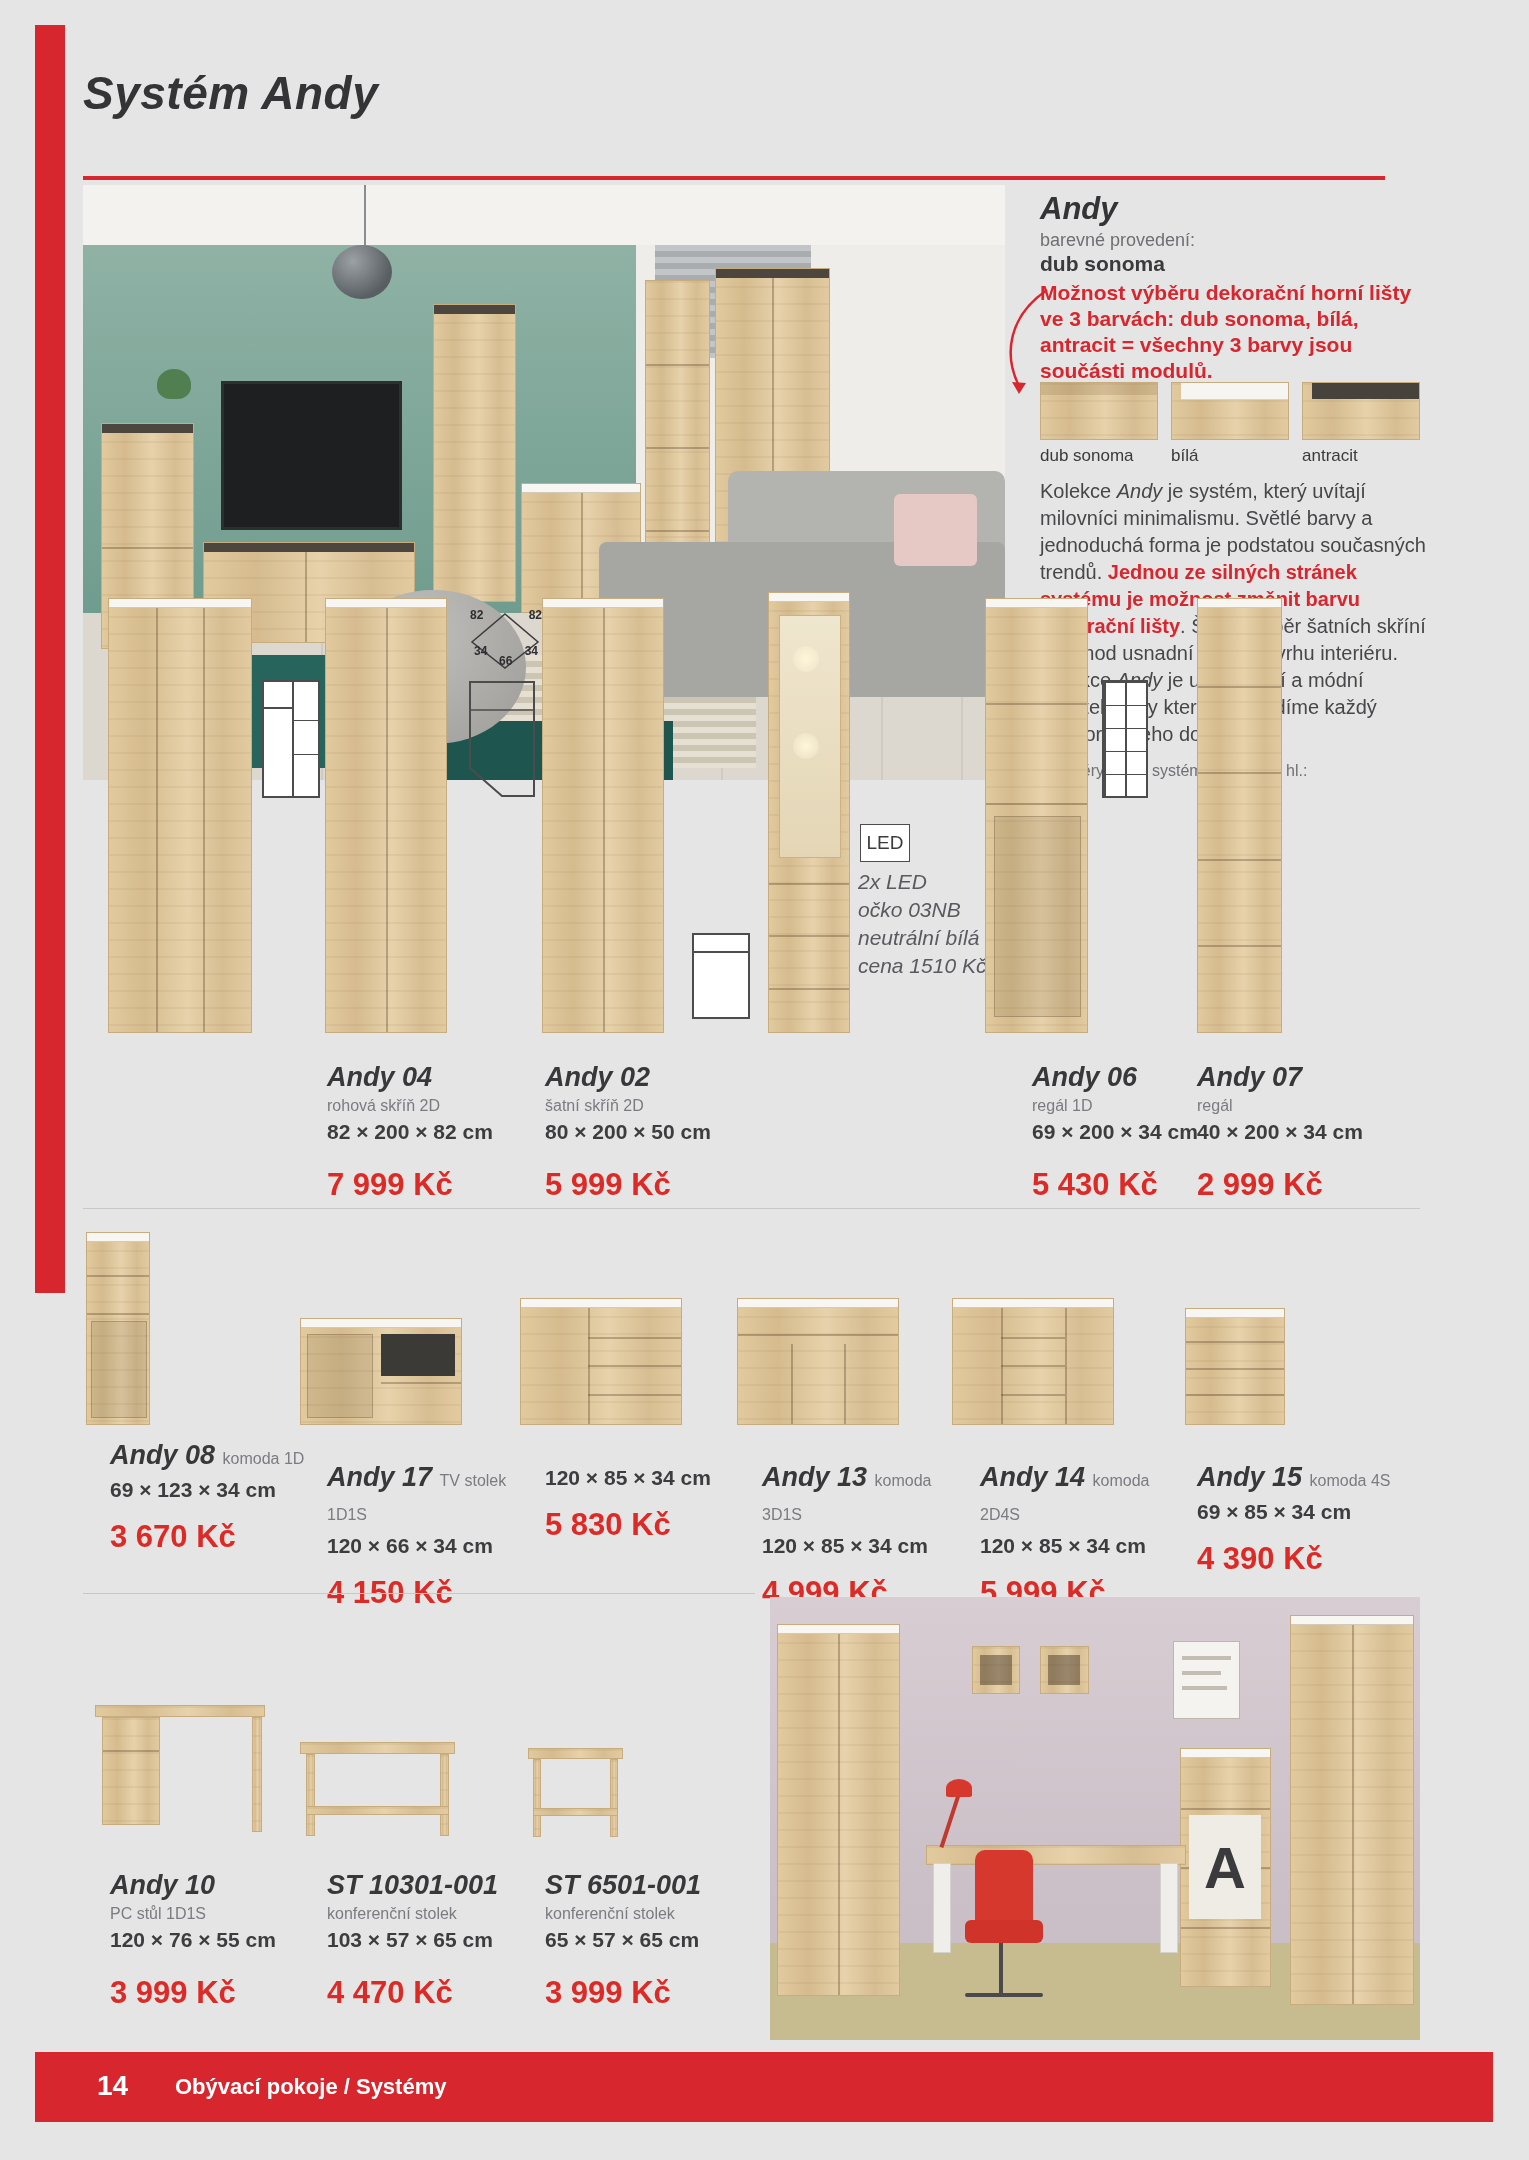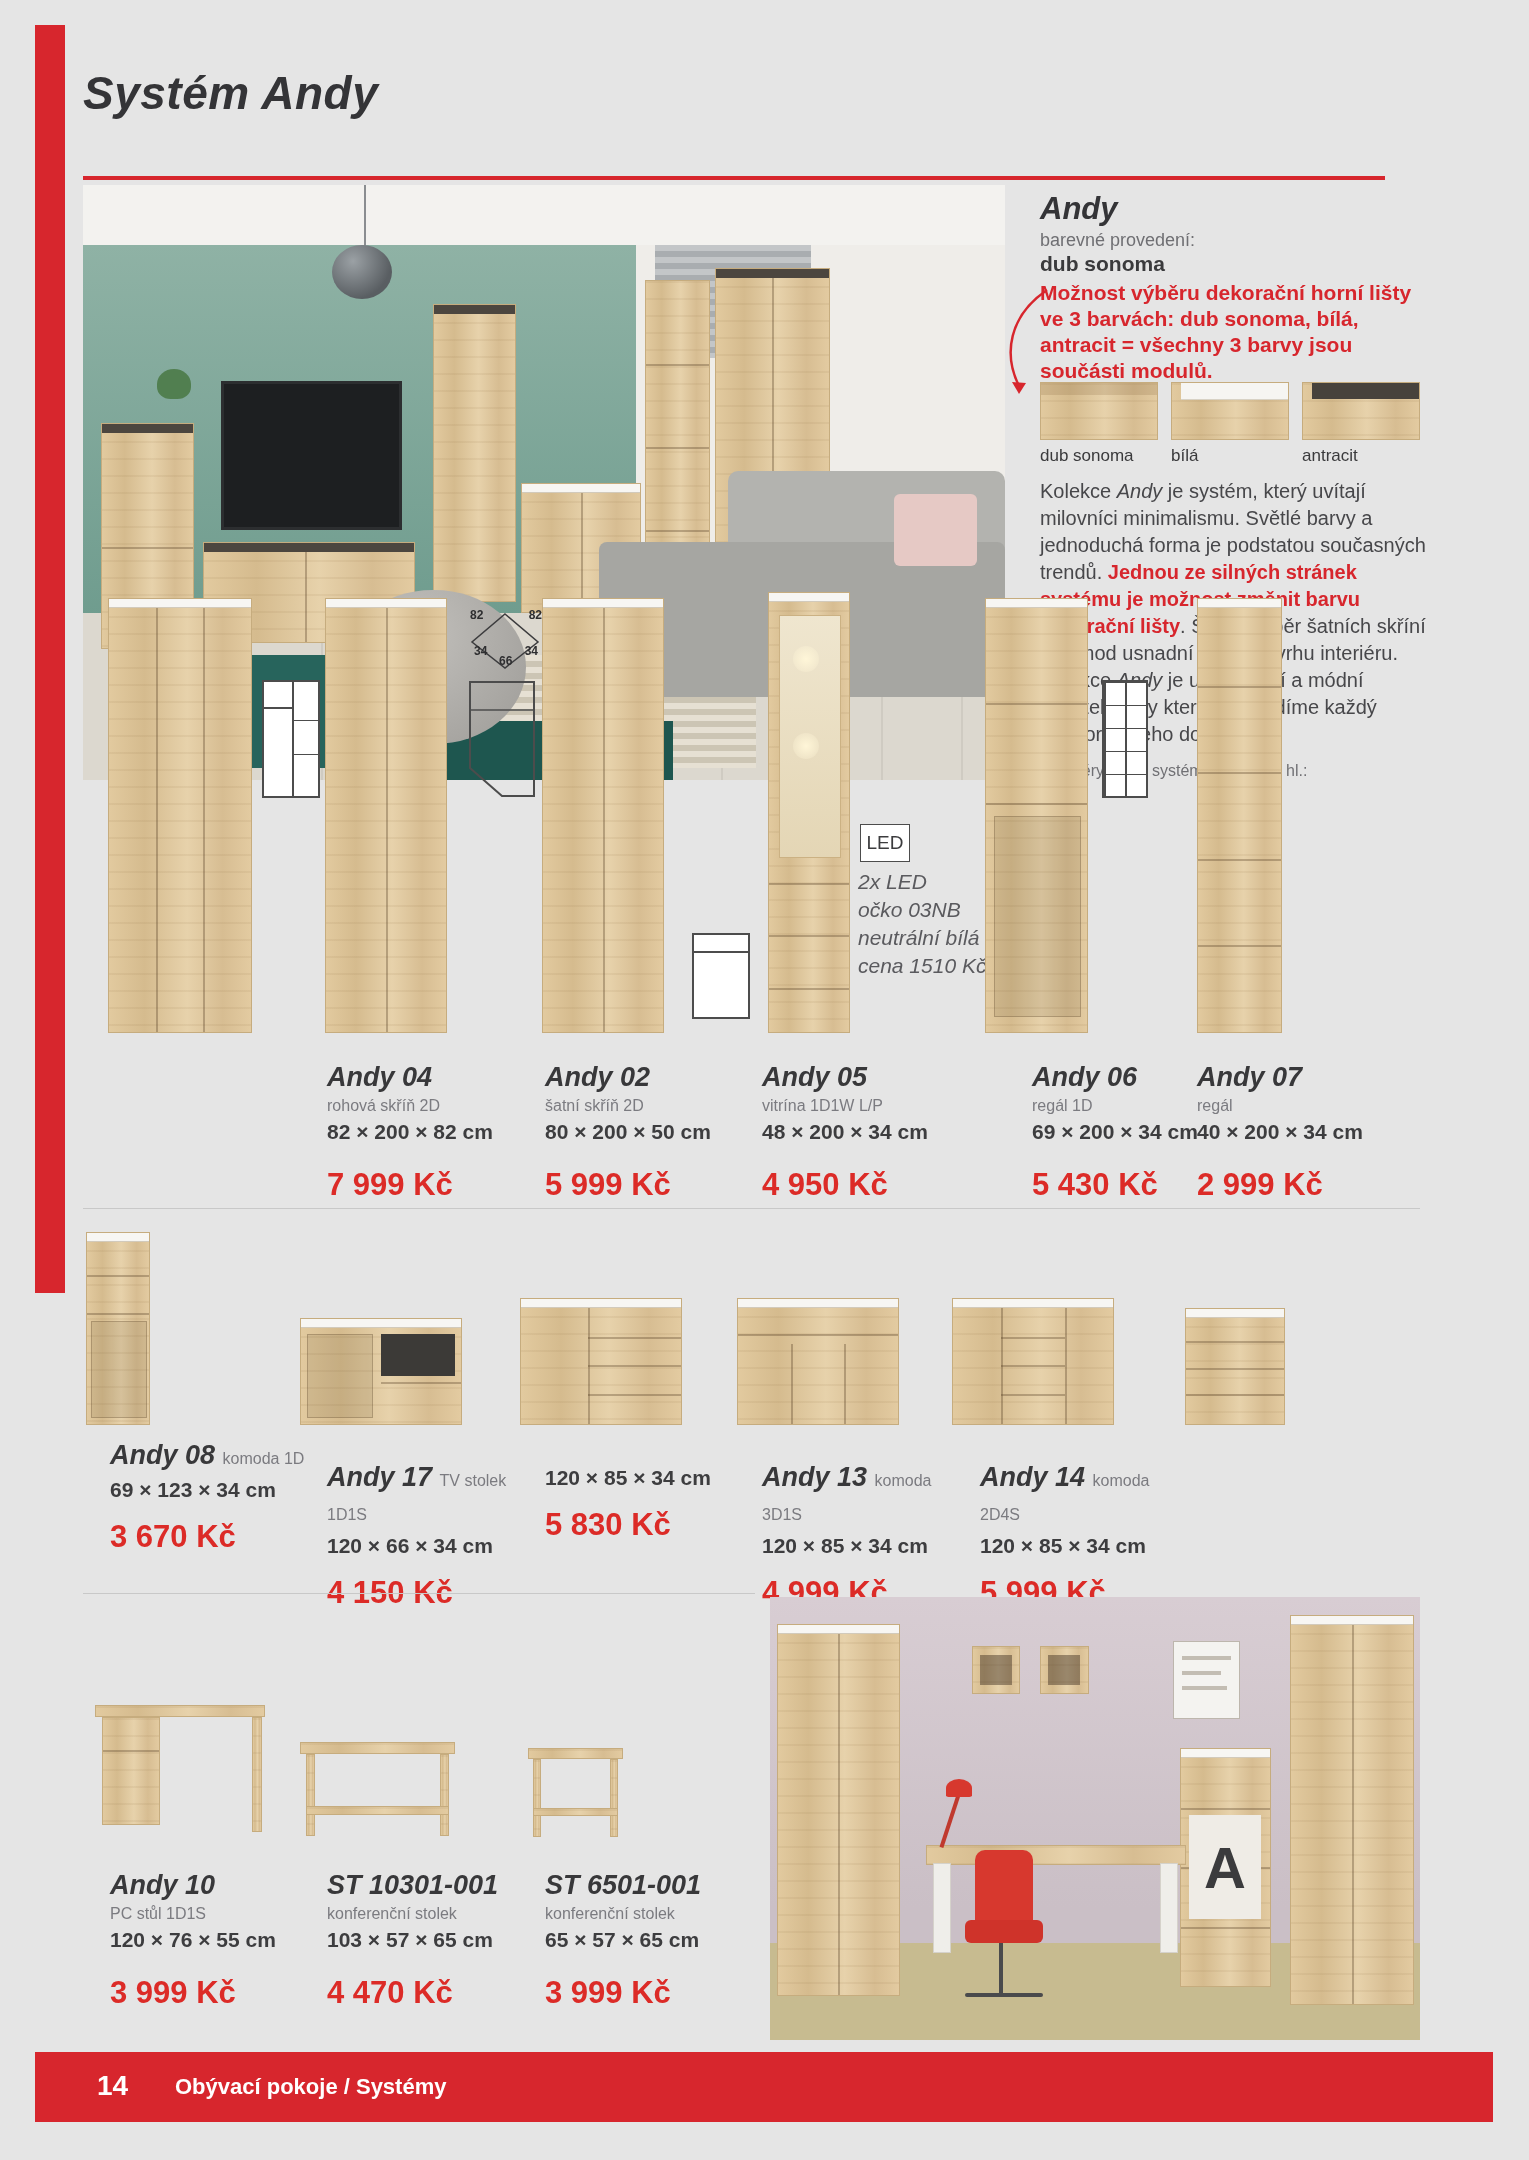--- a/index.html
+++ b/index.html
@@ -238,26 +238,20 @@
     <div class="psub">rohová skříň 2D</div>
     <div class="pdims">82 × 200 × 82 cm</div>
     <div class="pprice">7 999 Kč</div>
   </div>
   <div class="card" style="left:545px;top:1062px;">
     <div class="pname">Andy 02</div>
     <div class="psub">šatní skříň 2D</div>
     <div class="pdims">80 × 200 × 50 cm</div>
     <div class="pprice">5 999 Kč</div>
   </div>
-  <div class="card" style="left:762px;top:1062px;">
-    <div class="pname">Andy 05</div>
-    <div class="psub">vitrína 1D1W L/P</div>
-    <div class="pdims">48 × 200 × 34 cm</div>
-    <div class="pprice">4 950 Kč</div>
-  </div>
   <div class="card" style="left:1032px;top:1062px;">
     <div class="pname">Andy 06</div>
     <div class="psub">regál 1D</div>
     <div class="pdims">69 × 200 × 34 cm</div>
     <div class="pprice">5 430 Kč</div>
   </div>
   <div class="card" style="left:1197px;top:1062px;">
     <div class="pname">Andy 07</div>
     <div class="psub">regál</div>
     <div class="pdims">40 × 200 × 34 cm</div>
@@ -322,20 +316,25 @@
   </div>
   <div class="card row2" style="left:762px;top:1462px;">
     <div class="pname"><span>Andy 13</span> <span class="psub-inline">komoda 3D1S</span></div>
     <div class="pdims">120 × 85 × 34 cm</div>
     <div class="pprice">4 999 Kč</div>
   </div>
   <div class="card row2" style="left:980px;top:1462px;">
     <div class="pname"><span>Andy 14</span> <span class="psub-inline">komoda 2D4S</span></div>
     <div class="pdims">120 × 85 × 34 cm</div>
     <div class="pprice">5 999 Kč</div>
+  </div>
+  <div class="card row2" style="left:1197px;top:1462px;">
+    <div class="pname"><span>Andy 15</span> <span class="psub-inline">komoda 4S</span></div>
+    <div class="pdims">69 × 85 × 34 cm</div>
+    <div class="pprice">4 390 Kč</div>
   </div>
 
   <div class="divider" style="left:83px;top:1593px;width:672px;"></div>
 
   <div class="abs" style="left:95px;top:1705px;width:170px;height:135px;">
     <div class="wood" style="position:absolute;left:0;top:0;width:100%;height:12px;"></div>
     <div class="wood" style="position:absolute;left:4%;top:12px;width:34%;height:108px;">
       <div class="hline" style="top:30%;"></div>
     </div>
     <div class="wood" style="position:absolute;right:2%;top:12px;width:10px;height:115px;"></div>

